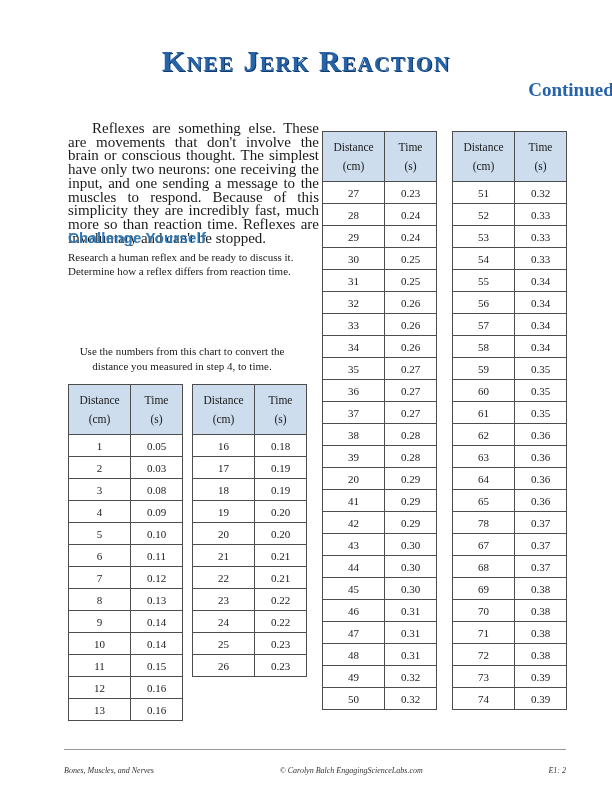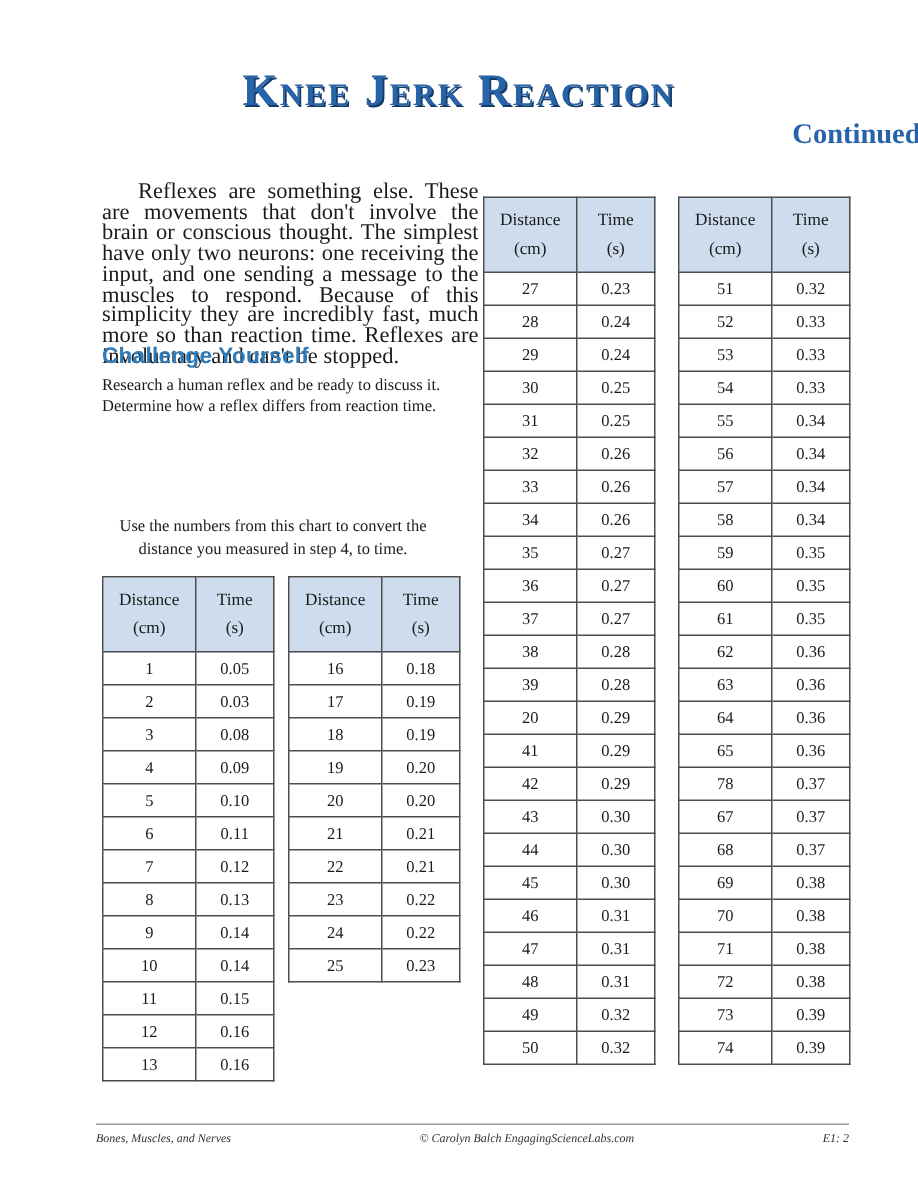--- a/index.html
+++ b/index.html
@@ -54,21 +54,21 @@
     border:1px solid var(--border_gray); text-align:center; vertical-align:middle;
   }
   .data-table th {
     background:var(--header_bg); font-weight:normal; font-size:11.5px;
     width:62px; height:50px; line-height:1.65;
   }
   .data-table th:last-child { width:52px; }
   .data-table td { height:22px; }
   .footer {
     position:absolute; top:749px; left:64px; width:502px;
-    border-top:1px solid #999; padding-top:4px;
+    border-top:1px solid #999; padding-top:16px;
     display:flex; justify-content:space-between;
     font-size:8px; font-style:italic; color:#333;
   }
 </style>
 </head>
 <body>
 
 <div class="page">
 
   <div class="title">Knee Jerk Reaction</div>
@@ -199,20 +199,24 @@
             <td>0.22</td>
           </tr>
           <tr>
             <td>24</td>
             <td>0.22</td>
           </tr>
           <tr>
             <td>25</td>
             <td>0.23</td>
           </tr>
+          <tr>
+            <td>26</td>
+            <td>0.23</td>
+          </tr>
         </tbody>
       </table>
     </div>
   <div class="tbl tbl3" data-table="tables.2">
       <table class="data-table">
         <thead>
           <tr>
             <th>
               <div>Distance</div>
               <div>(cm)</div>

